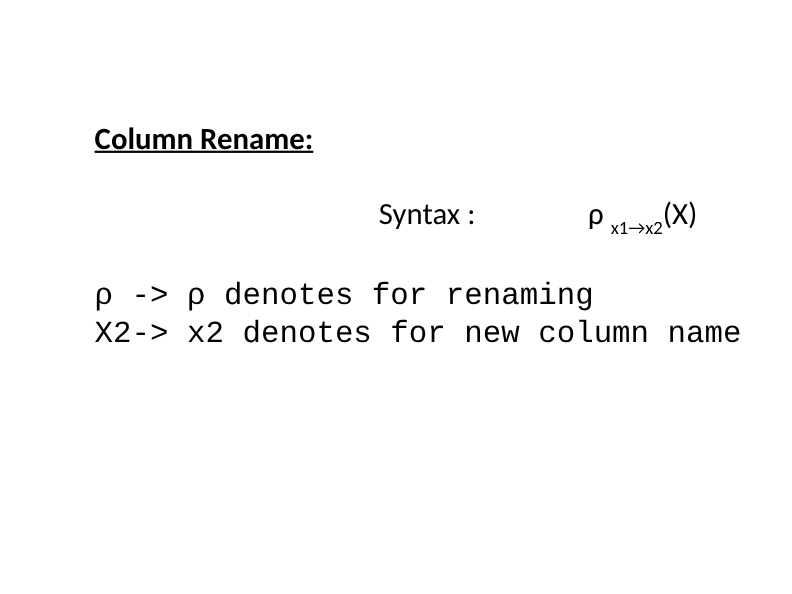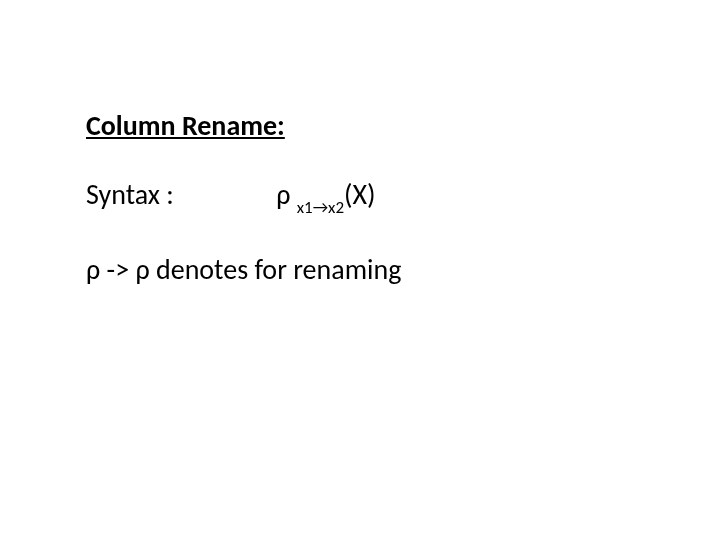--- a/index.html
+++ b/index.html
@@ -20,53 +20,56 @@
   }
   .heading {
     font-size: 28px;
     font-weight: 700;
     text-decoration: underline;
     margin-bottom: 34px;
   }
   .syntax-line {
     font-size: 28px;
     margin-bottom: 36px;
+    text-align: right;
   }
   .syntax-label {
     display: inline-block;
   }
   .syntax-expr {
     display: inline-block;
     margin-left: 96px;
   }
   .sub {
     font-size: 17px;
     vertical-align: sub;
     position: relative;
     top: 2px;
   }
   .body-lines {
     font-size: 28px;
     line-height: 1.25;
   }
   .body-lines div {
     white-space: nowrap;
+    font-family: Liberation Mono, monospace;
   }
 </style>
 </head>
 <body>
 
 <div class="slide">
 
   <div class="heading">Column Rename:</div>
 
   <div class="syntax-line">
     <span class="syntax-label">Syntax :</span>
     <span class="syntax-expr">
       <span>ρ </span><span class="sub">x1→x2</span><span>(X)</span>
     </span>
   </div>
 
   <div class="body-lines">
     <div>ρ -&gt; ρ  denotes for renaming</div>
+    <div>X2-&gt; x2  denotes for new column name</div>
   </div>
 
 </div>
 
 </body></html>

